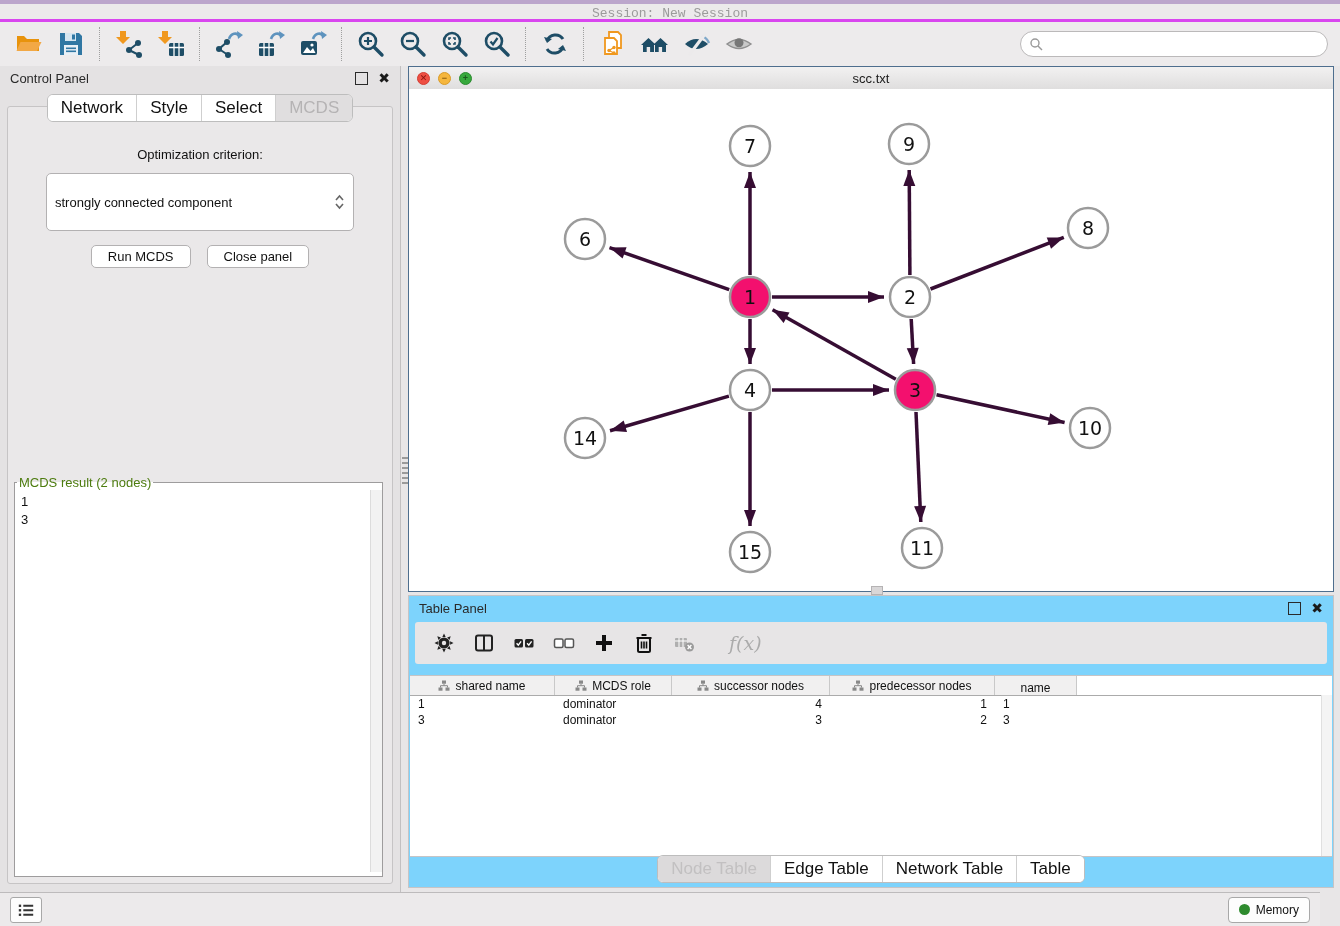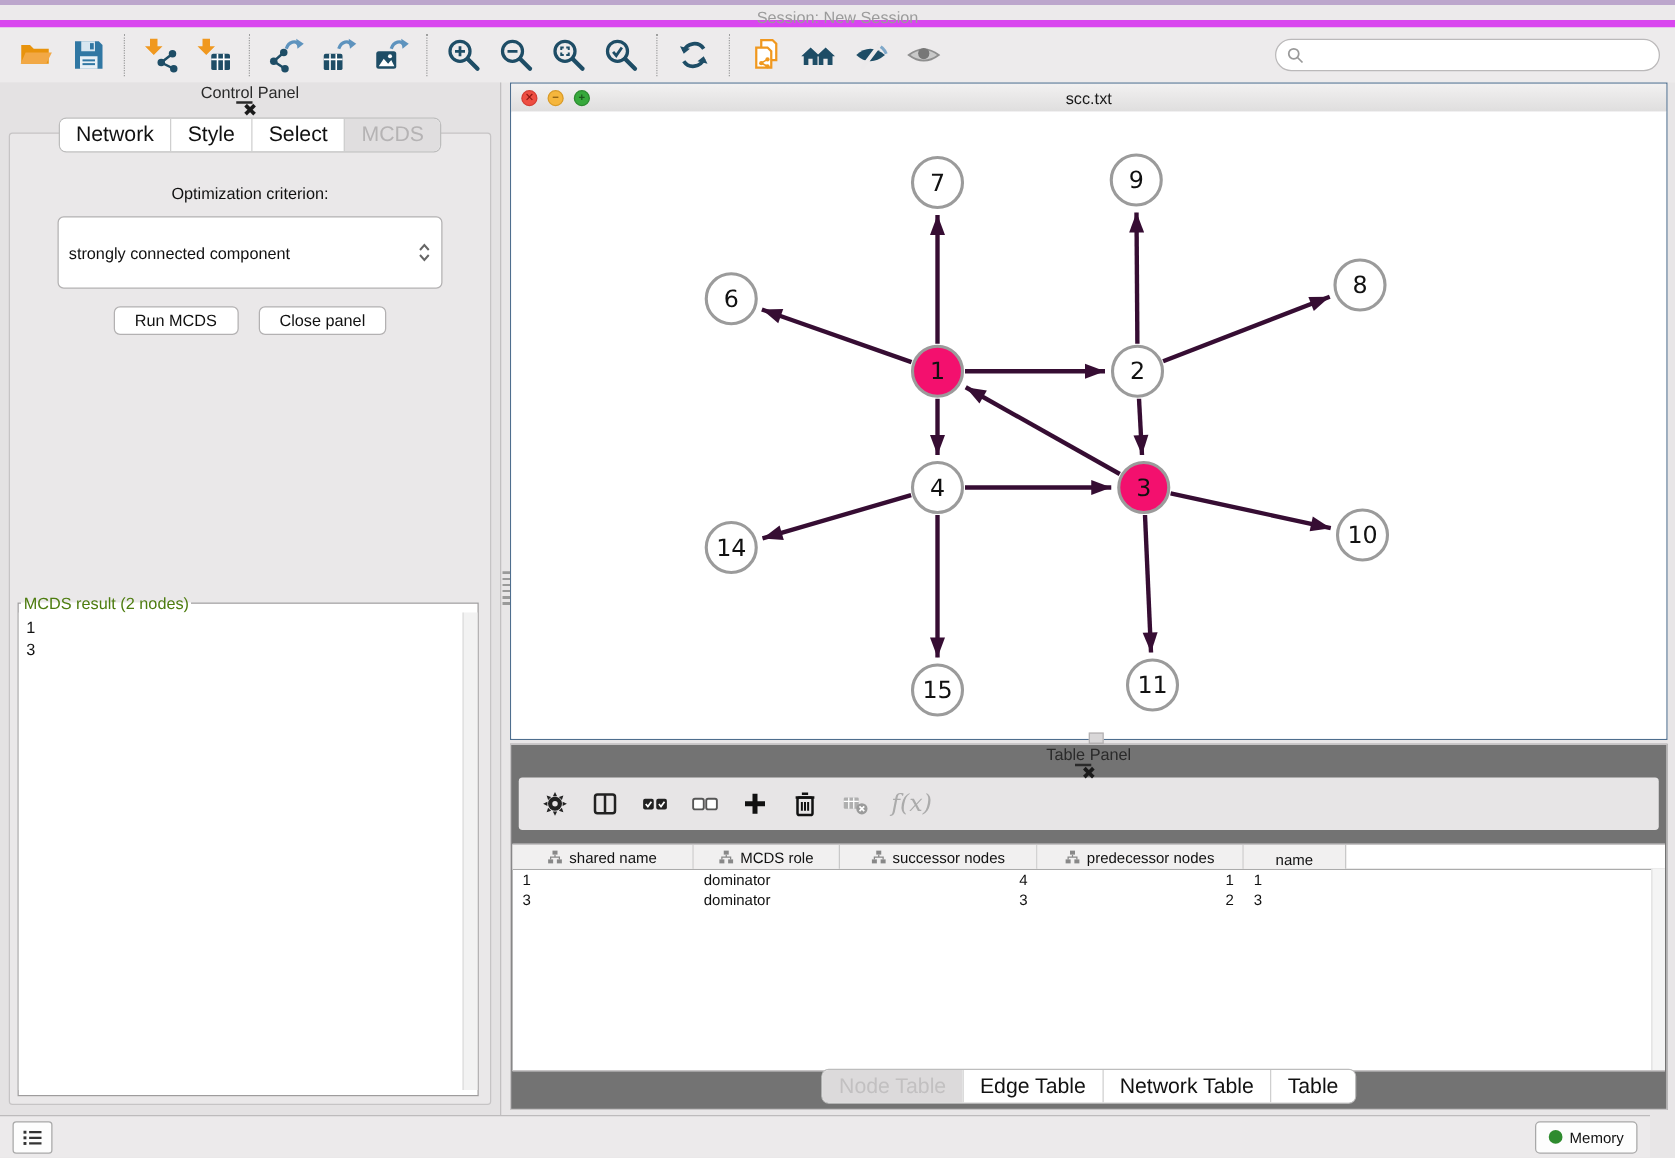--- a/index.html
+++ b/index.html
@@ -1,40 +1,40 @@
 <!DOCTYPE html>
 <html><head>
 <meta charset="utf-8">
 <style>
   html,body{margin:0;padding:0;width:1340px;height:926px;overflow:hidden;
     font-family:"Liberation Sans","DejaVu Sans",sans-serif;background:#E8E6E7;}
   .app{position:absolute;inset:0;}
 
   
   .titlebar{position:absolute;left:0;top:0;width:1340px;height:22px;background:#ECEAEB;
-    border-top:4px solid #BCA6CC;box-sizing:border-box;border-bottom:6px solid #d946ef;}
+    border-top:4px solid #BCA6CC;box-sizing:border-box;border-bottom:3px solid #d946ef;font-family:Liberation Mono, monospace;}
   .titlebar .title{position:absolute;left:0;right:0;top:2px;text-align:center;
     font-size:13px;color:#9B9B9B;}
 
   
   .toolbar{position:absolute;left:0;top:22px;width:1340px;height:44px;background:#EDEBEC;
     display:flex;align-items:center;padding-left:8px;box-sizing:border-box;}
   .tbtn{width:42px;height:36px;display:flex;align-items:center;justify-content:center;
     border-radius:4px;cursor:default;}
   .tbtn svg{width:30px;height:30px;}
   .tb-sep{width:1px;height:34px;border-left:1px dotted #9F9F9F;margin:0 7px;}
   .tb-spacer{flex:1;}
   .searchbox{width:290px;height:24px;background:#fff;border:1px solid #BBB9BA;border-radius:13px;
     display:flex;align-items:center;padding:0 8px;margin-right:12px;}
   .searchbox input{border:none;outline:none;flex:1;font-size:13px;background:transparent;
     font-family:"Liberation Sans",sans-serif;}
 
   
   .panel-header{height:24px;display:flex;align-items:center;font-size:13px;color:#2A2A2A;
-    padding:0 10px;flex-direction:column;}
+    padding:0 10px;}
   .ph-title{flex:1;}
   .float-icon{width:11px;height:11px;border:1.6px solid #2A2A2A;display:inline-block;margin-right:10px;}
   .close-icon{font-weight:bold;font-size:14px;color:#1A1A1A;line-height:11px;}
 
   
   .control-panel{position:absolute;left:0;top:66px;width:401px;height:826px;background:#E4E2E3;
     border-right:1px solid #C2C0C1;box-sizing:border-box;}
   .seg{display:inline-flex;border:1px solid #BDBDBD;border-radius:6px;overflow:hidden;background:#fff;}
   .seg-tab{padding:3px 13px;font-size:17px;color:#111;background:#fff;border-left:1px solid #CFCFCF;cursor:default;}
   .seg-tab:first-child{border-left:none;}
@@ -69,28 +69,28 @@
   .tl.yellow{background:#F5B63D;border:1px solid #D99B28;color:#8A5D10;}
   .tl.green{background:#37A93C;border:1px solid #2C8A30;color:#1C5A1E;}
   .frame-title{position:absolute;left:0;right:0;text-align:center;font-size:13px;color:#1A1A1A;}
   .canvas{position:absolute;left:0;top:22px;right:0;bottom:0;background:#fff;overflow:hidden;}
   .divider-grip{position:absolute;left:50%;bottom:-4px;width:10px;height:7px;background:#D9D7D8;
     border:1px solid #B5B3B4;}
   .left-grip{position:absolute;left:-7px;top:390px;width:6px;height:28px;
     background:repeating-linear-gradient(#9A9A9A 0 2px,transparent 2px 5px);}
 
   
-  .table-panel{position:absolute;left:408px;top:595px;width:926px;height:293px;background:#737373;
+  .table-panel{position:absolute;left:408px;top:595px;width:926px;height:293px;background:#7dd3fc;
     border:1px solid #C6C4C5;box-sizing:border-box;}
   .tp-toolbar{margin:2px 6px 0 6px;height:42px;background:#E7E5E6;border-radius:3px;
     display:flex;align-items:center;padding-left:14px;gap:10px;}
   .tp-btn{width:30px;height:30px;display:flex;align-items:center;justify-content:center;}
   .tp-btn svg{width:22px;height:22px;}
   .fx-label{font-family:"DejaVu Serif","Liberation Serif",serif;font-style:italic;
-    font-size:19px;color:#ABABAB;margin-left:4px;}
+    font-size:19px;color:#ABABAB;margin-left:20px;}
   .tbl{position:absolute;left:1px;right:1px;top:79px;bottom:30px;background:#fff;
     border-top:1px solid #C6C4C5;border-bottom:1px solid #C6C4C5;overflow:hidden;}
   .tbl-header{display:flex;height:19px;border-bottom:1px solid #ABABAB;background:#fff;}
   .th{display:flex;align-items:center;justify-content:center;gap:5px;font-size:12px;color:#111;
     background:#F1F0F0;border-right:1px solid #C9C9C9;box-sizing:border-box;height:100%;}
   .tbl-row{display:flex;height:16px;align-items:center;font-size:12px;color:#111;}
   .td{box-sizing:border-box;padding:0 8px;overflow:hidden;white-space:nowrap;}
   .tbl-vscroll{position:absolute;right:0;top:19px;bottom:0;width:10px;background:#F4F4F4;
     border-left:1px solid #E0E0E0;}
   .tp-tabs-row{position:absolute;left:0;right:0;bottom:4px;text-align:center;}

